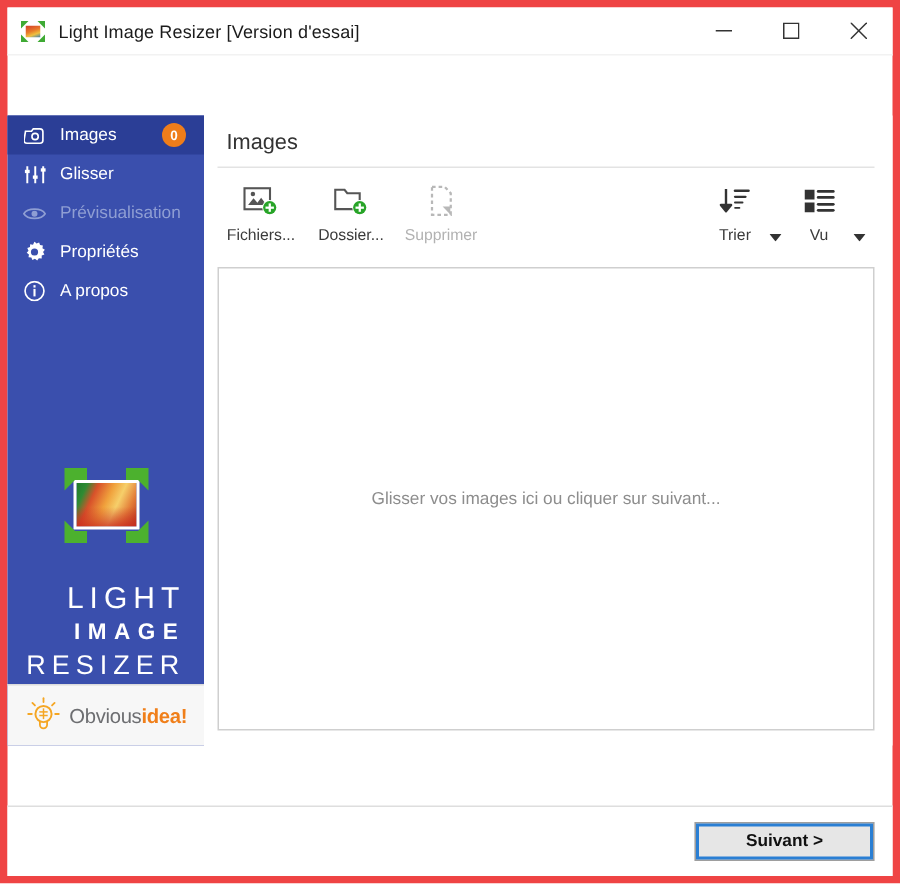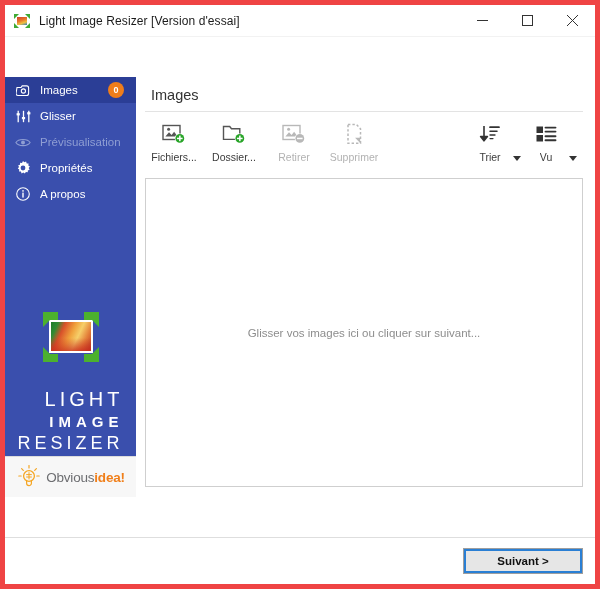--- a/index.html
+++ b/index.html
@@ -492,33 +492,20 @@
               <path d="M1.5 3.5 h6.2 l1.8 2.3 h8.3 v10.6 h-16.3 z" fill="none" stroke="#555" stroke-width="1.4"></path>
               <circle cx="17.8" cy="15.4" r="5" fill="#fff"></circle>
               <circle cx="17.8" cy="15.4" r="4.4" fill="#28a428"></circle>
               <rect x="17.1" y="12.6" width="1.5" height="5.6" fill="#fff"></rect>
               <rect x="15" y="14.7" width="5.6" height="1.5" fill="#fff"></rect>
             </svg>
           </span>
           <span class="tb-lbl">Dossier...</span>
         </div>
 
-        <div class="tb-btn disabled">
-          <span class="tb-ico">
-            <svg width="24" height="22" viewBox="0 0 24 22">
-              <rect x="1" y="2.5" width="17" height="14" fill="none" stroke="#b8b8b8" stroke-width="1.4"></rect>
-              <path d="M3.4 13.6 l3.6 -4.4 2.6 2.9 2.5 -3.3 3.6 4.8 z" fill="#b8b8b8"></path>
-              <circle cx="6.6" cy="6.3" r="1.5" fill="#b8b8b8"></circle>
-              <circle cx="17.8" cy="15.4" r="5" fill="#fff"></circle>
-              <circle cx="17.8" cy="15.4" r="4.4" fill="#b8b8b8"></circle>
-              <rect x="15" y="14.7" width="5.6" height="1.5" fill="#fff"></rect>
-            </svg>
-          </span>
-          <span class="tb-lbl">Retirer</span>
-        </div>
 
         <div class="tb-btn disabled">
           <span class="tb-ico">
             <svg width="24" height="22" viewBox="0 0 24 22">
               <path d="M6 1.6 h8.5 l4 4.2 v14.4 h-12.5 z" fill="none" stroke="#b8b8b8" stroke-width="1.5" stroke-dasharray="2.4 2"></path>
               <path d="M18.2 20 l-5.1 -5.3 5.1 0 z" fill="#b8b8b8"></path>
             </svg>
           </span>
           <span class="tb-lbl">Supprimer</span>
         </div>

